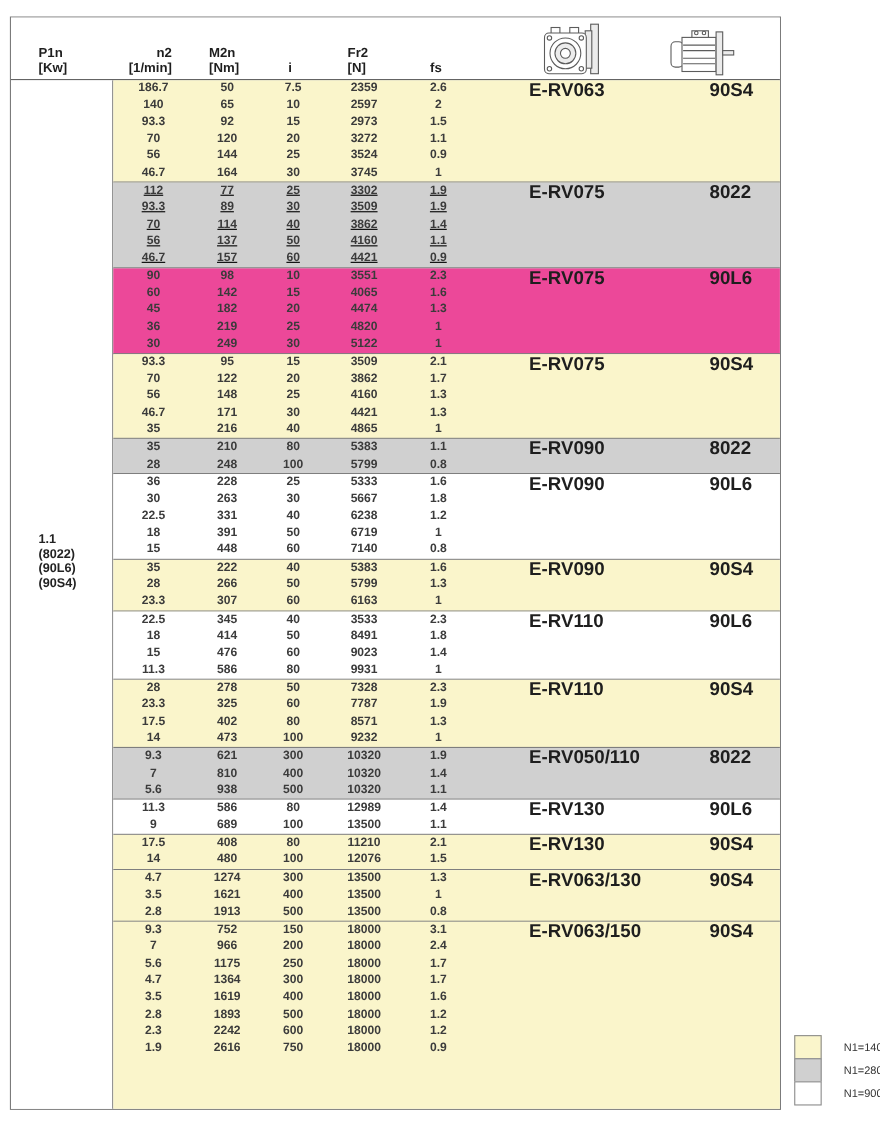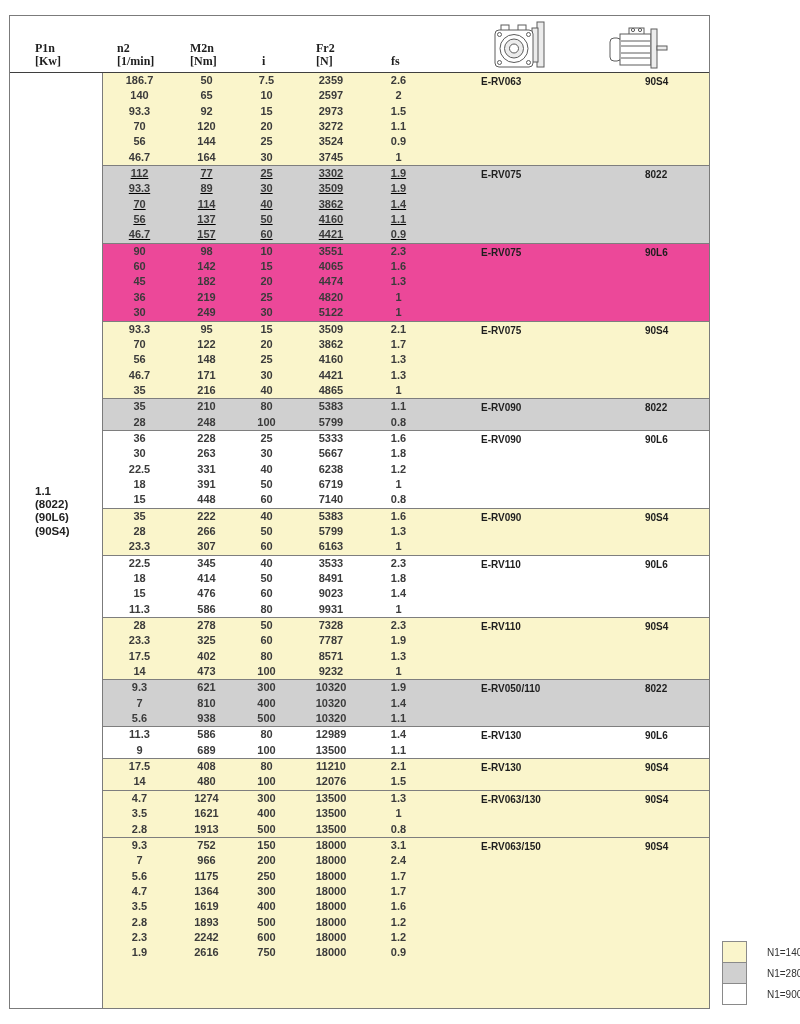--- a/index.html
+++ b/index.html
@@ -4,46 +4,46 @@
 <style>
   * { margin:0; padding:0; box-sizing:border-box; }
   html,body { width:800px; height:1024px; background:#ffffff;
     font-family:"Liberation Sans", sans-serif; position:relative; overflow:hidden; }
 
   .spec-table { position:absolute; left:9px; top:15px; width:701px; height:994px;
     border:1px solid #7b7b7b; background:#ffffff; }
 
   
   .thead { position:absolute; left:0; top:0; width:100%; height:57px;
-    border-bottom:1px solid #3f3f3f; background:#ffffff;font-family:Liberation Serif, serif; }
+    border-bottom:1px solid #3f3f3f; background:#ffffff; }
   .hlabel { position:absolute; font-weight:bold; font-size:12px; line-height:13px;
     color:#1e1e1e; white-space:pre; }
   .h-p1n { left:25px; top:26px; }
-  .h-n2  { left:107px; top:26px; }
+  .h-n2  { left:107px; top:26px;text-align:right; }
   .h-m2n { left:180px; top:26px; }
   .h-i   { left:252px; top:39px; }
   .h-fr2 { left:306px; top:26px; }
   .h-fs  { left:381px; top:39px; }
   .icon-gearbox { position:absolute; left:482px; top:3px; }
   .icon-motor   { position:absolute; left:599px; top:11px; }
 
   
   .tbody { position:absolute; left:0; top:57px; right:0; bottom:0; }
   .p1n-col { position:absolute; left:0; top:0; width:93px; height:100%;
     border-right:1px solid #7b7b7b; background:#ffffff; }
   .p1n-text { position:absolute; left:25px; top:412px; font-weight:bold;
     font-size:11.5px; line-height:13.2px; color:#222222; }
   .groups { position:absolute; left:93px; top:0; right:0; bottom:0;
     display:flex; flex-direction:column; }
   .group { position:relative; border-bottom:1px solid #7e7e7e; flex:0 0 auto; }
   .group:last-child { border-bottom:none; flex:1 1 auto; }
   .row { display:grid; grid-template-columns:73px 61px 59px 70px 65px; height:15.35px; }
   .cell { text-align:center; font-size:11px; line-height:15.4px; font-weight:bold;
     color:#3b3b3b; }
-  .glabel { position:absolute; top:1px; font-weight:bold; font-size:10px;
+  .glabel { position:absolute; top:1px; font-weight:bold; font-size:17px;
     line-height:15.4px; color:#1e1e1e; }
   .glabel.gear  { left:378px; }
   .glabel.motor { left:522px;margin-left:20px; }
 
   
   .legend { position:absolute; left:722px; top:942px; }
   .legend-row { display:flex; align-items:center; height:21px;gap:13px; }
   .swatch { width:25px; height:22px; border:1px solid #8a8a8a; margin-top:-1px; flex:0 0 auto; }
   .legend-label { font-size:10px; color:#333333; margin-left:7px; white-space:nowrap; }
 

